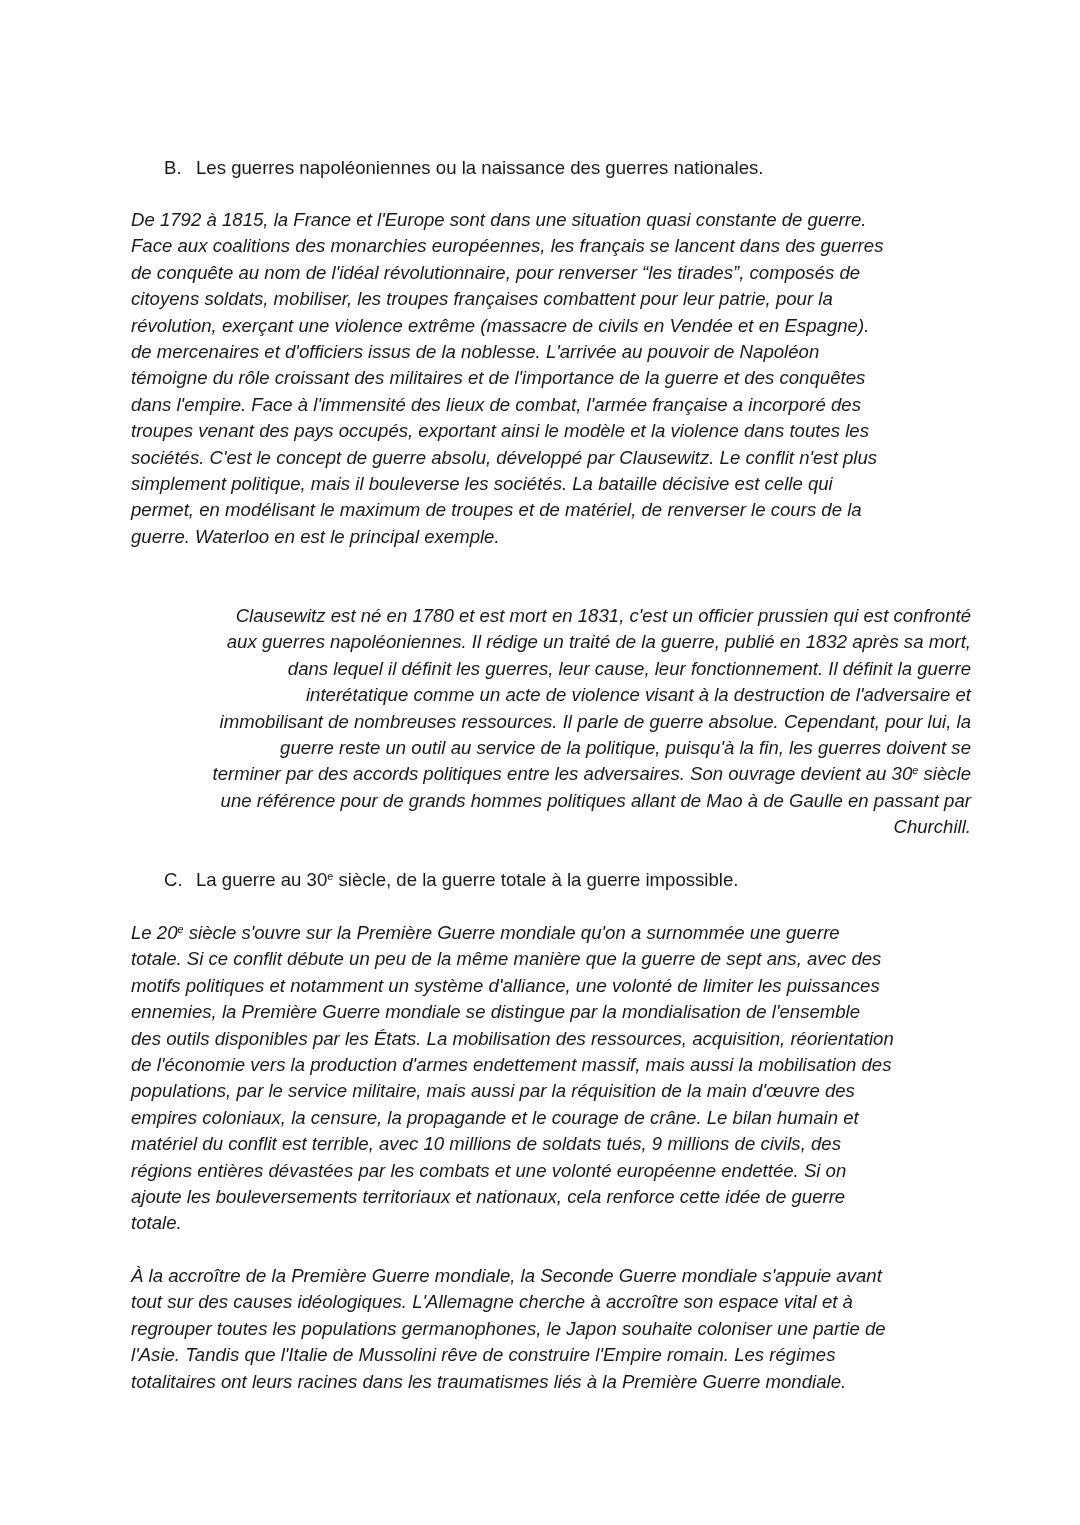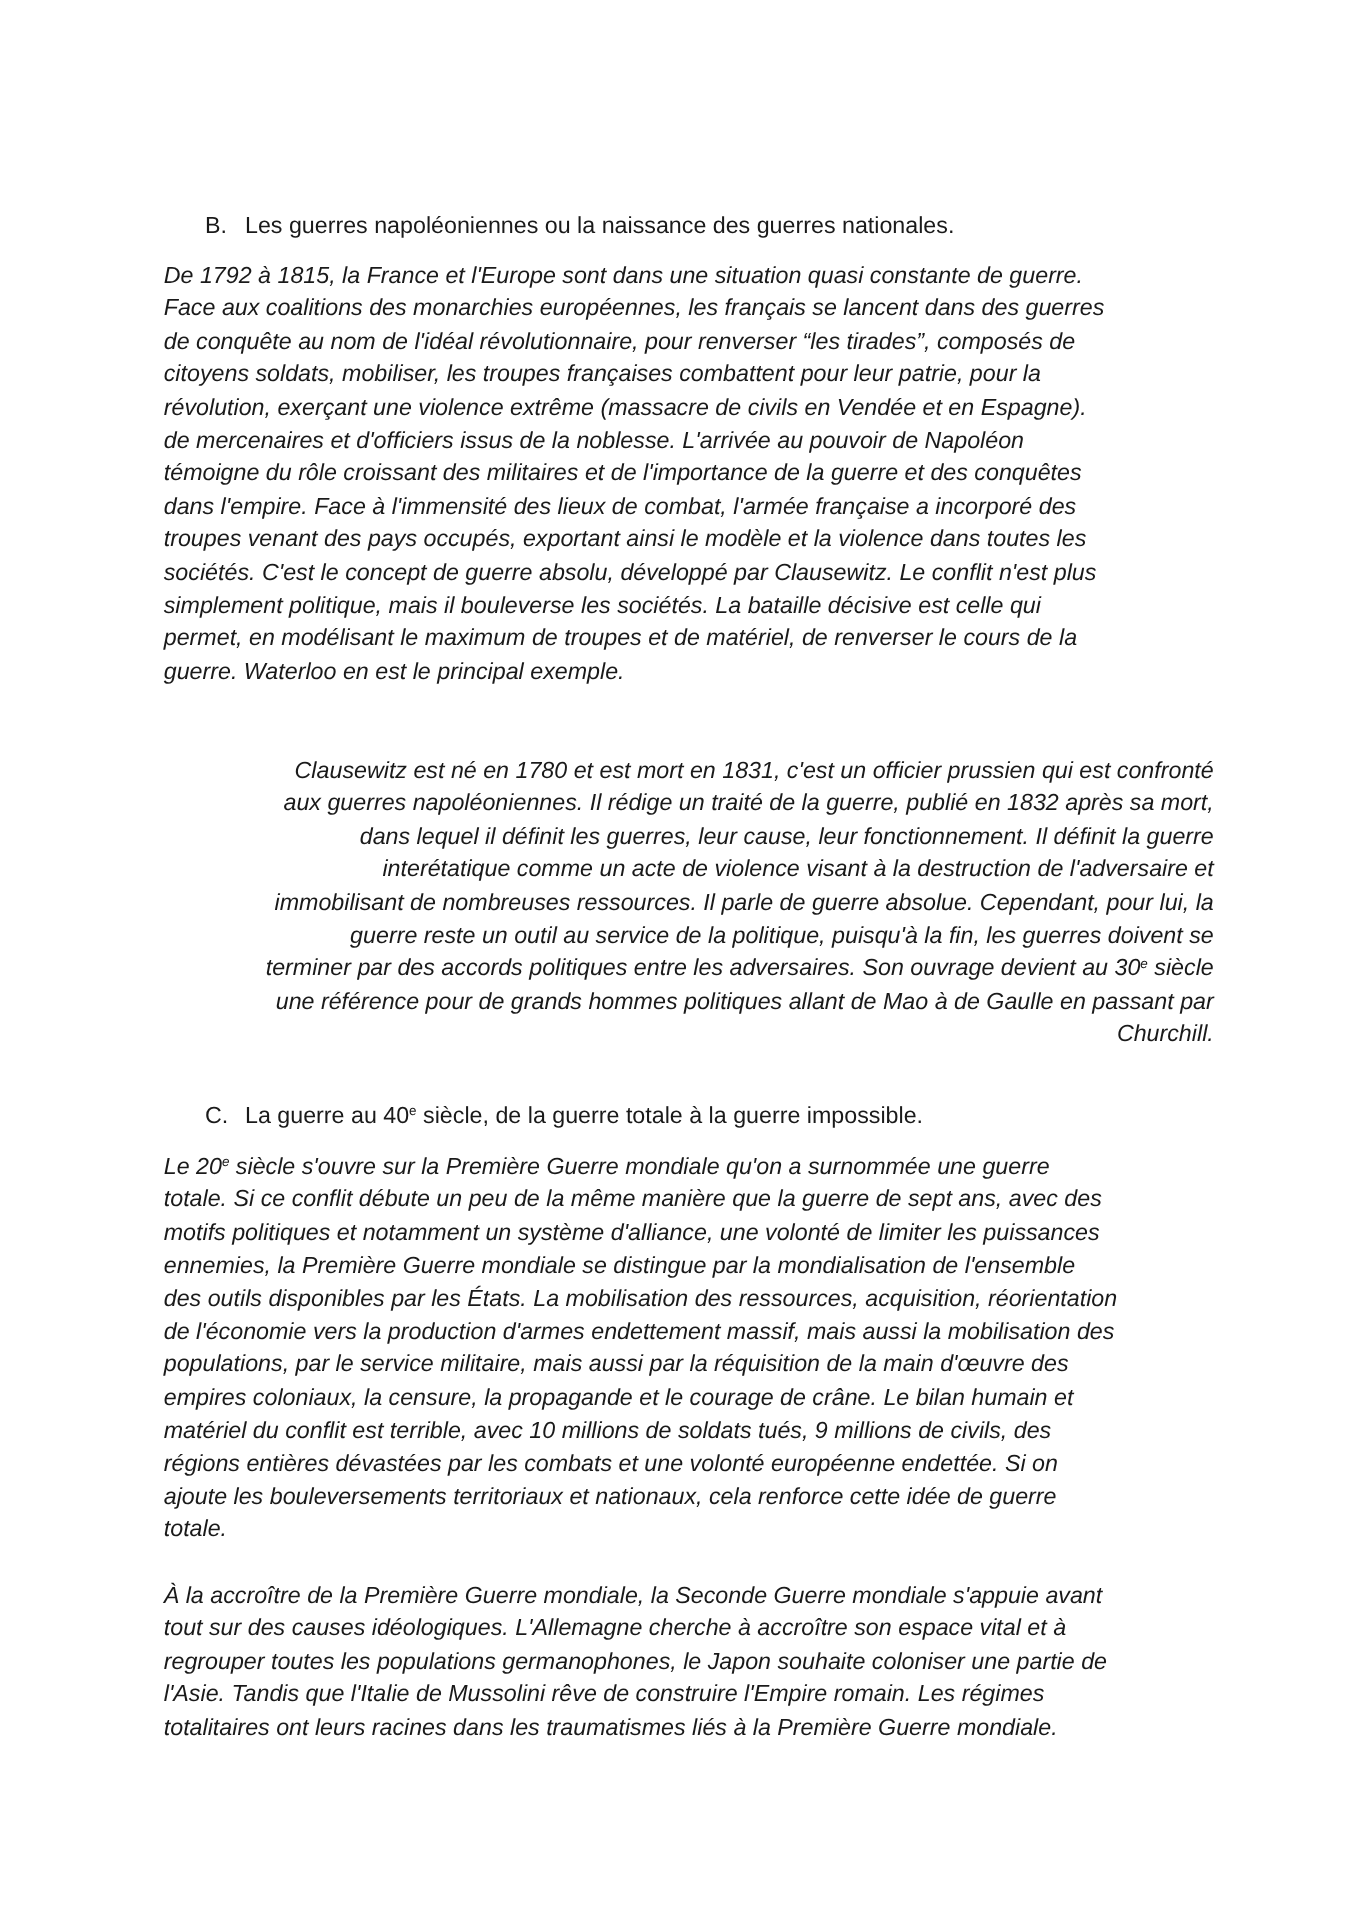--- a/index.html
+++ b/index.html
@@ -5,21 +5,21 @@
     html, body { margin: 0; padding: 0; background: #ffffff; }
     body {
       width: 1080px; height: 1525px; position: relative; overflow: hidden;
       font-family: "Liberation Sans", sans-serif;
       color: #1a1a1a;
       font-size: 18.6px;
     }
     .page { position: absolute; left: 0; top: 0; width: 1080px; height: 1525px; background: #fff; }
     .block { position: absolute; left: 131px; width: 840px; font-style: italic; }
     .line { height: 26.4px; line-height: 26.4px; white-space: nowrap; }
-    .heading { position: absolute; left: 164px; height: 26px; line-height: 26px; white-space: nowrap; margin-top: 12px; }
+    .heading { position: absolute; left: 164px; height: 26px; line-height: 26px; white-space: nowrap; }
     .heading .marker { display: inline-block; width: 32px; }
     sup { font-size: 0.58em; vertical-align: 0.55em; line-height: 0; }
   </style>
 </head>
 <body>
 
 <div class="page">
 
   <div class="heading" style="top:155px;">
     <span class="marker">B.</span><span>Les guerres napoléoniennes ou la naissance des guerres nationales.</span>
@@ -47,21 +47,21 @@
     <div class="line">dans lequel il définit les guerres, leur cause, leur fonctionnement. Il définit la guerre</div>
     <div class="line">interétatique comme un acte de violence visant à la destruction de l'adversaire et</div>
     <div class="line">immobilisant de nombreuses ressources. Il parle de guerre absolue. Cependant, pour lui, la</div>
     <div class="line">guerre reste un outil au service de la politique, puisqu'à la fin, les guerres doivent se</div>
     <div class="line"><span>terminer par des accords politiques entre les adversaires. Son ouvrage devient au 30</span><sup>e</sup><span> siècle</span></div>
     <div class="line">une référence pour de grands hommes politiques allant de Mao à de Gaulle en passant par</div>
     <div class="line">Churchill.</div>
   </div>
 
   <div class="heading" style="top:867px;">
-    <span class="marker">C.</span><span>La guerre au 40</span><sup>e</sup><span> siècle, de la guerre totale à la guerre impossible.</span>
+    <span class="marker">C.</span><span>La guerre au 30</span><sup>e</sup><span> siècle, de la guerre totale à la guerre impossible.</span>
   </div>
 
   <div class="block" style="top:920px;">
     <div class="line"><span>Le 20</span><sup>e</sup><span> siècle s'ouvre sur la Première Guerre mondiale qu'on a surnommée une guerre</span></div>
     <div class="line">totale. Si ce conflit débute un peu de la même manière que la guerre de sept ans, avec des</div>
     <div class="line">motifs politiques et notamment un système d'alliance, une volonté de limiter les puissances</div>
     <div class="line">ennemies, la Première Guerre mondiale se distingue par la mondialisation de l'ensemble</div>
     <div class="line">des outils disponibles par les États. La mobilisation des ressources, acquisition, réorientation</div>
     <div class="line">de l'économie vers la production d'armes endettement massif, mais aussi la mobilisation des</div>
     <div class="line">populations, par le service militaire, mais aussi par la réquisition de la main d'œuvre des</div>

